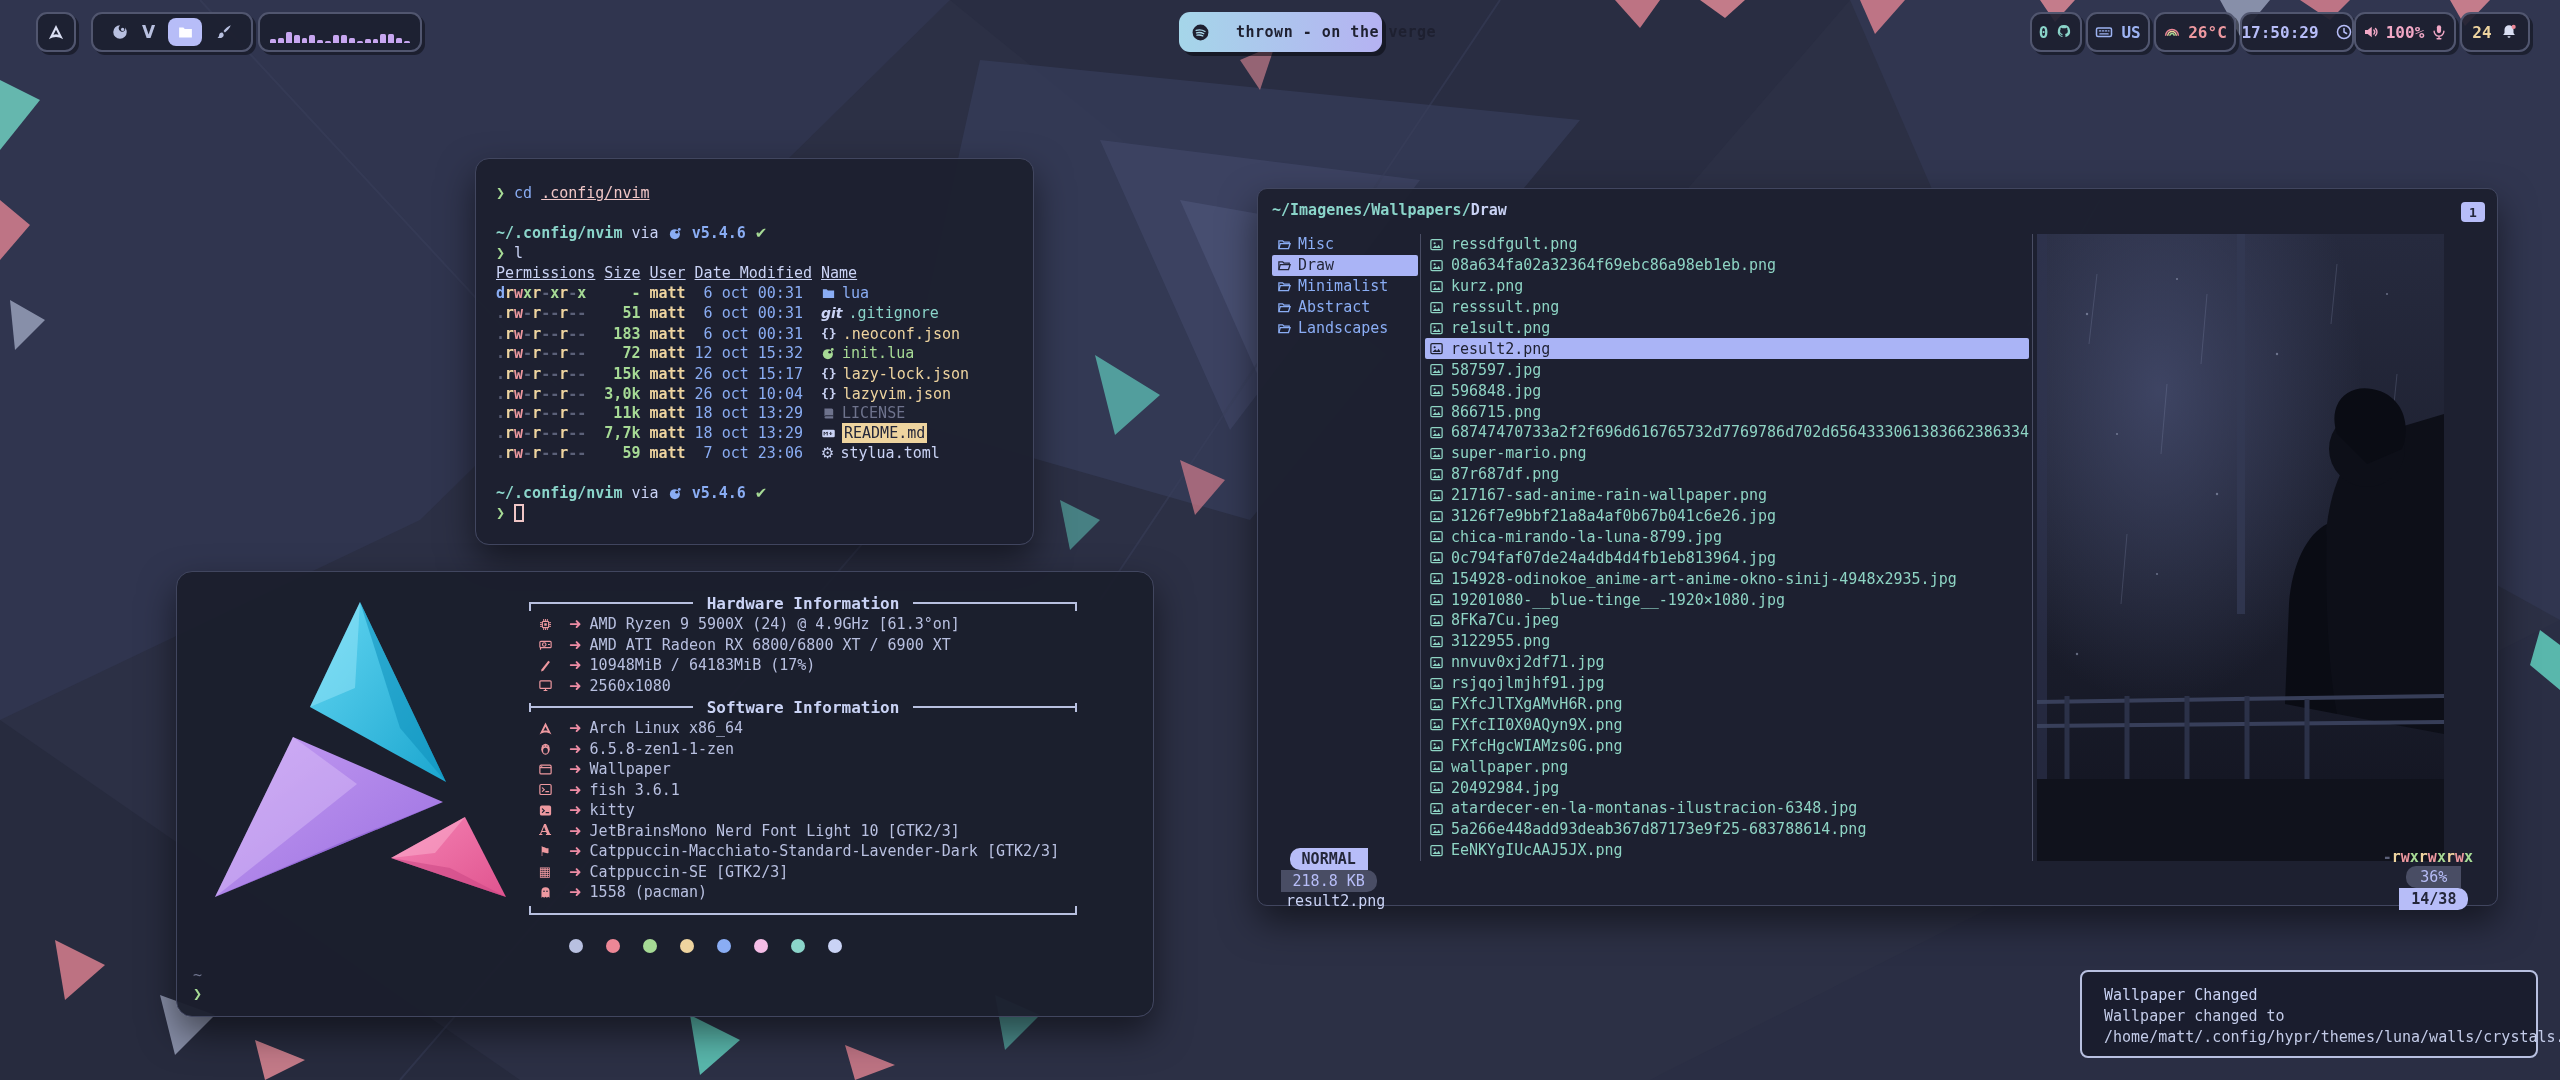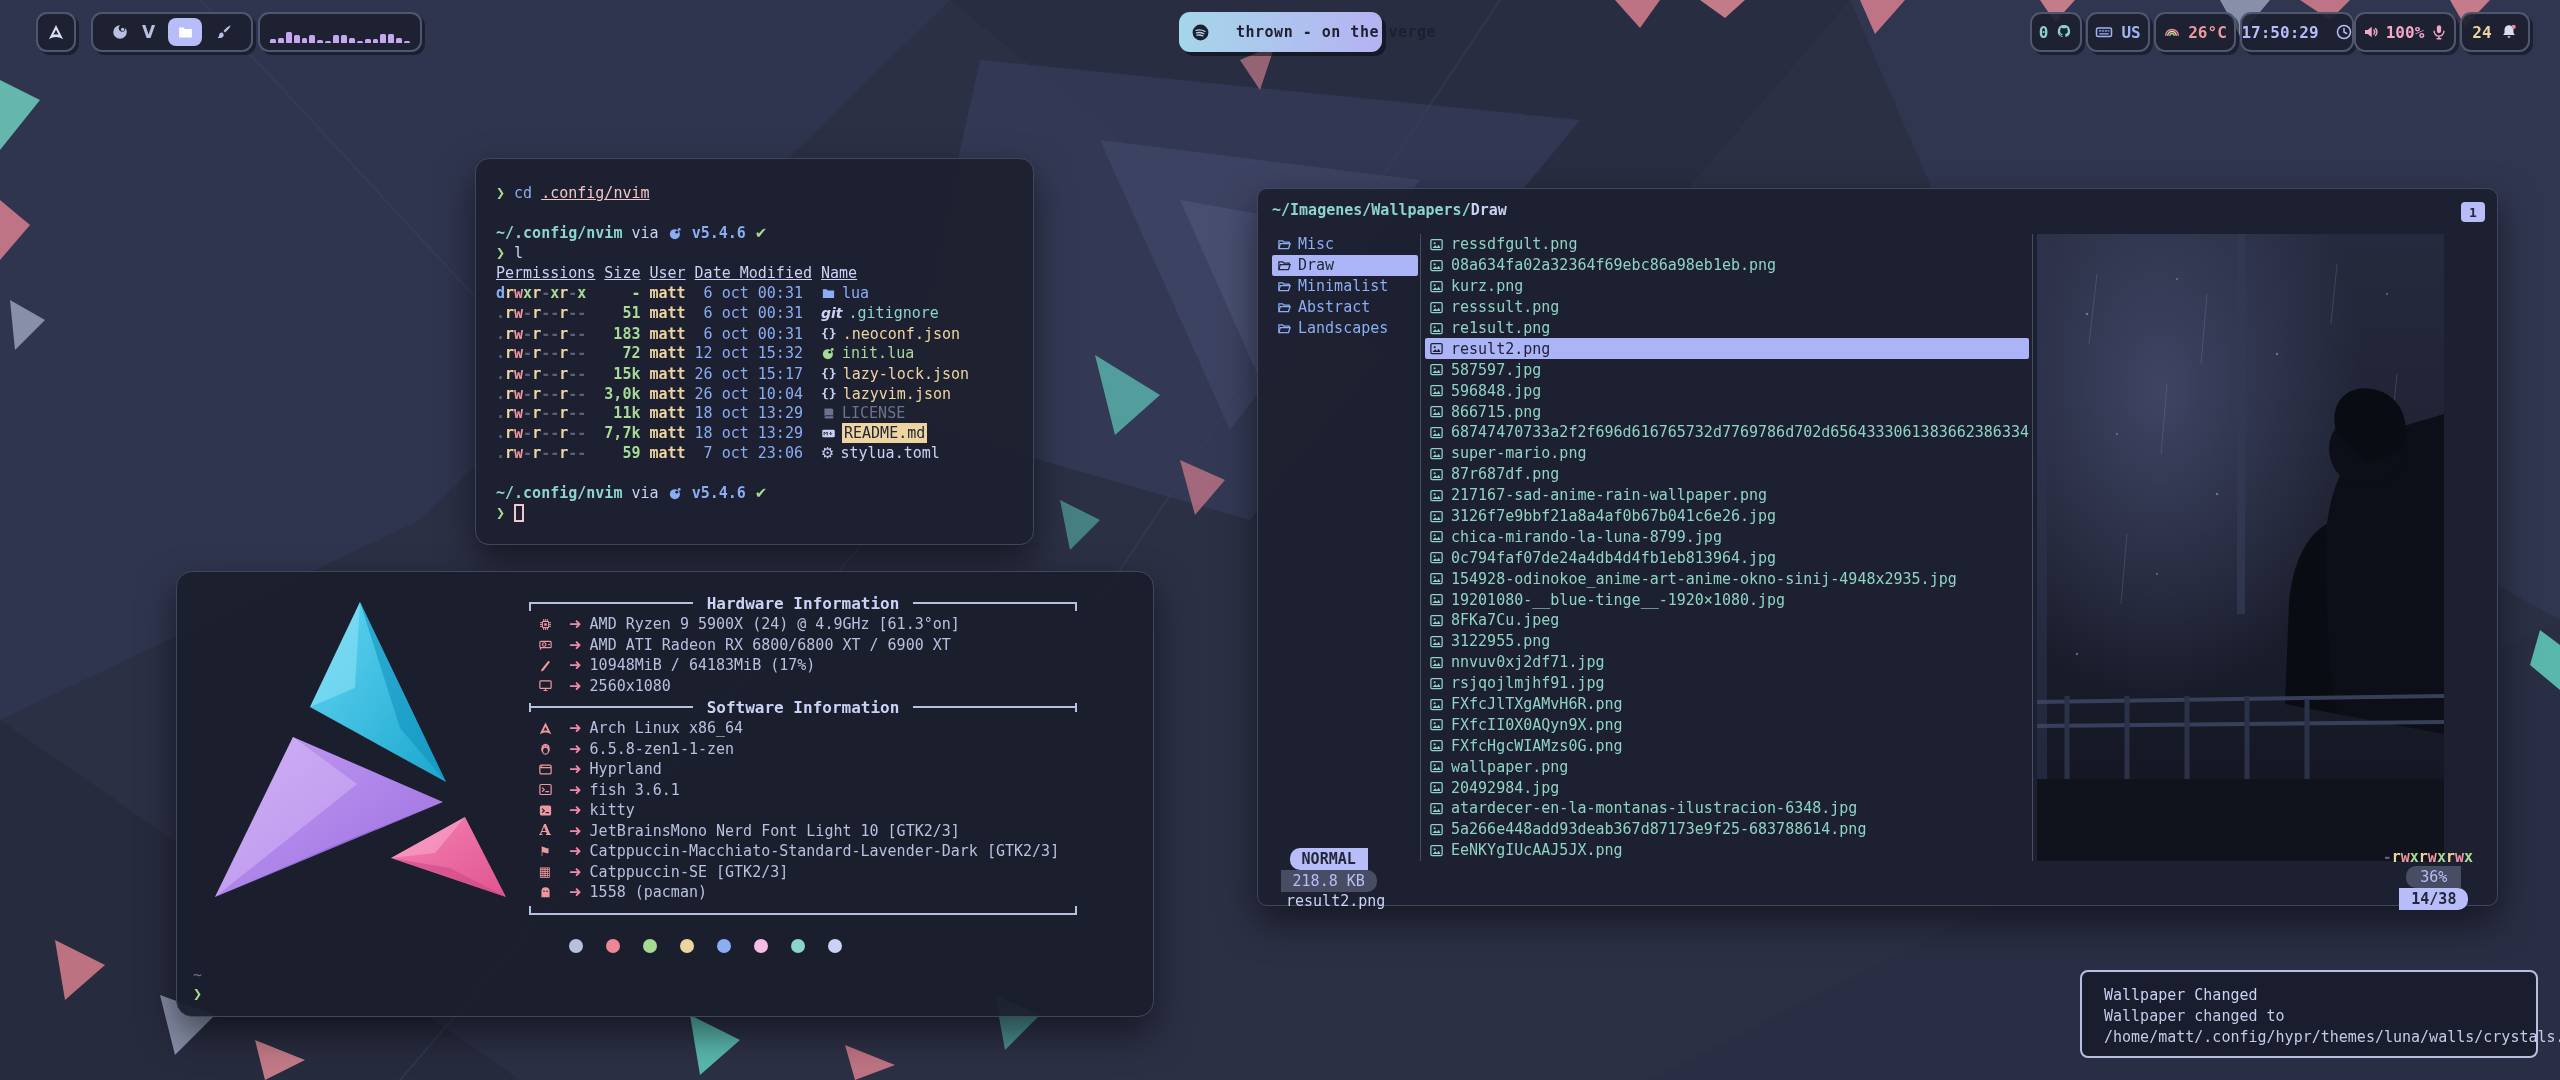--- a/index.html
+++ b/index.html
@@ -507,21 +507,21 @@
           </div>
           <div class="fetch-row">
             <span class="ficon">
               <svg viewBox="0 0 24 24" fill="currentColor">
                 <rect x="3" y="5" width="18" height="14" rx="2" fill="none" stroke="currentColor" stroke-width="1.9"></rect>
                 <path d="M3 9h18" stroke="currentColor" stroke-width="1.9"></path>
                 <circle cx="6" cy="7" r=".9"></circle>
               </svg>
             </span>
             <span class="farrow">➜</span>
-            <span class="ftext">Hyprland</span>
+            <span class="ftext">Wallpaper</span>
           </div>
           <div class="fetch-row">
             <span class="ficon">
               <svg viewBox="0 0 24 24" fill="currentColor">
                 <rect x="3" y="4" width="18" height="16" rx="2" fill="none" stroke="currentColor" stroke-width="1.9"></rect>
                 <path d="M7 9.5l3 2.8-3 2.8M12.5 15.5h4.5" stroke="currentColor" stroke-width="1.9" fill="none" stroke-linecap="round"></path>
               </svg>
             </span>
             <span class="farrow">➜</span>
             <span class="ftext">fish 3.6.1</span>

